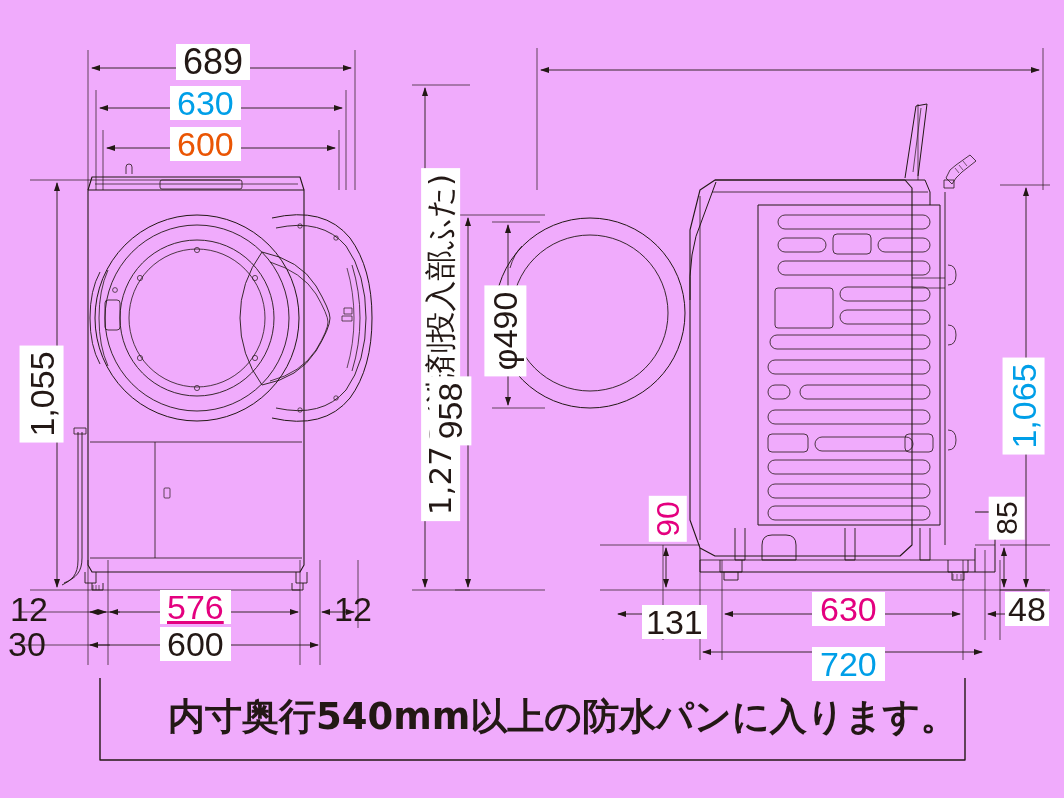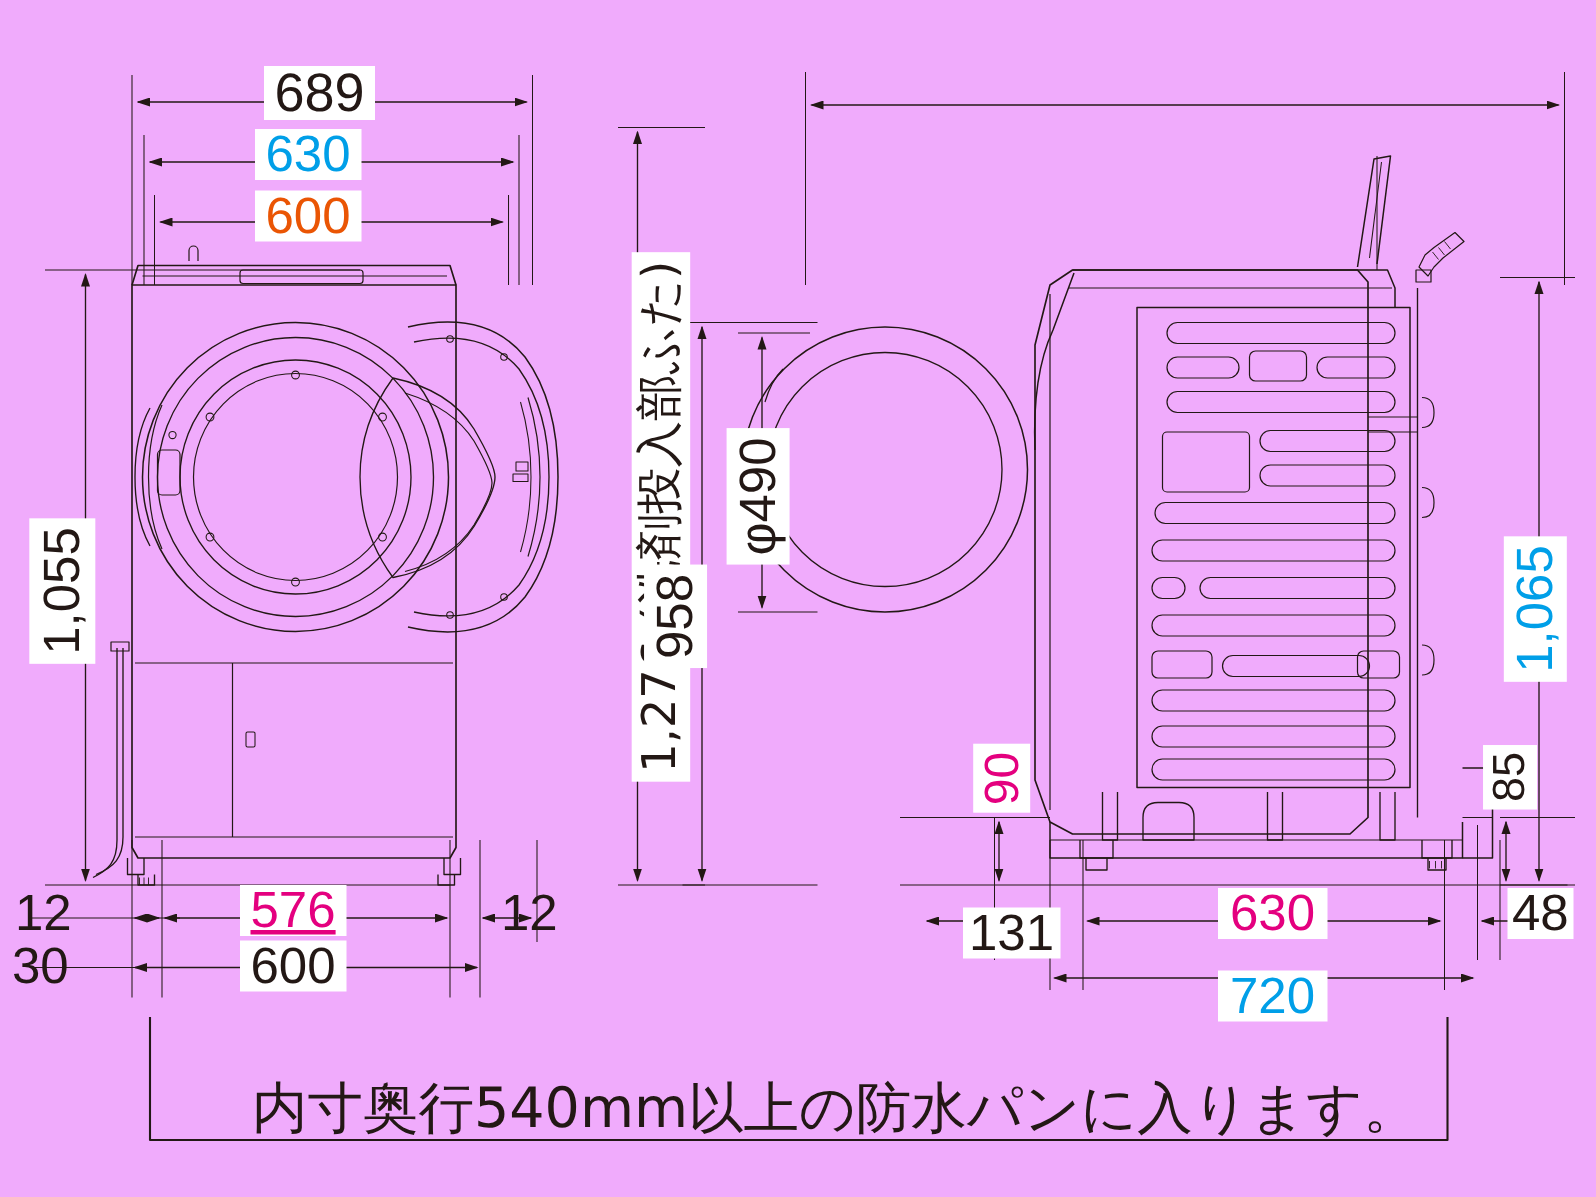--- a/index.html
+++ b/index.html
@@ -260,15 +260,15 @@
               transform:rotate(-90deg);">85</div>
 
   <div class="dimtext vert" style="left:645px;top:500px;font-size:32px;color:#e4007f;background:#fff;padding:3px 5px;
               transform:rotate(-90deg);">90</div>
 
   <div class="dimtext" style="left:614px;top:605px;font-size:34px;color:#231815;background:#fff;padding:0 4px;margin-left:28px;">131</div>
   <div class="dimtext" style="left:812px;top:592px;font-size:34px;color:#e4007f;background:#fff;padding:0 8px;">630</div>
   <div class="dimtext" style="left:812px;top:630px;font-size:34px;color:#009fe8;background:#fff;padding:0 8px;margin-top:17px;">720</div>
   <div class="dimtext" style="left:1005px;top:592px;font-size:34px;color:#231815;background:#fff;padding:0 3px;">48</div>
 
-  <div class="cap" style="left:168px;top:714px;font-size:37px;letter-spacing:0px;">内寸奥行540mm以上の防水パンに入ります。</div>
+  <div class="cap" style="left:168px;top:692px;font-size:37px;letter-spacing:0px;font-weight:bold;">内寸奥行540mm以上の防水パンに入ります。</div>
 
 </div>
 
 </body></html>

